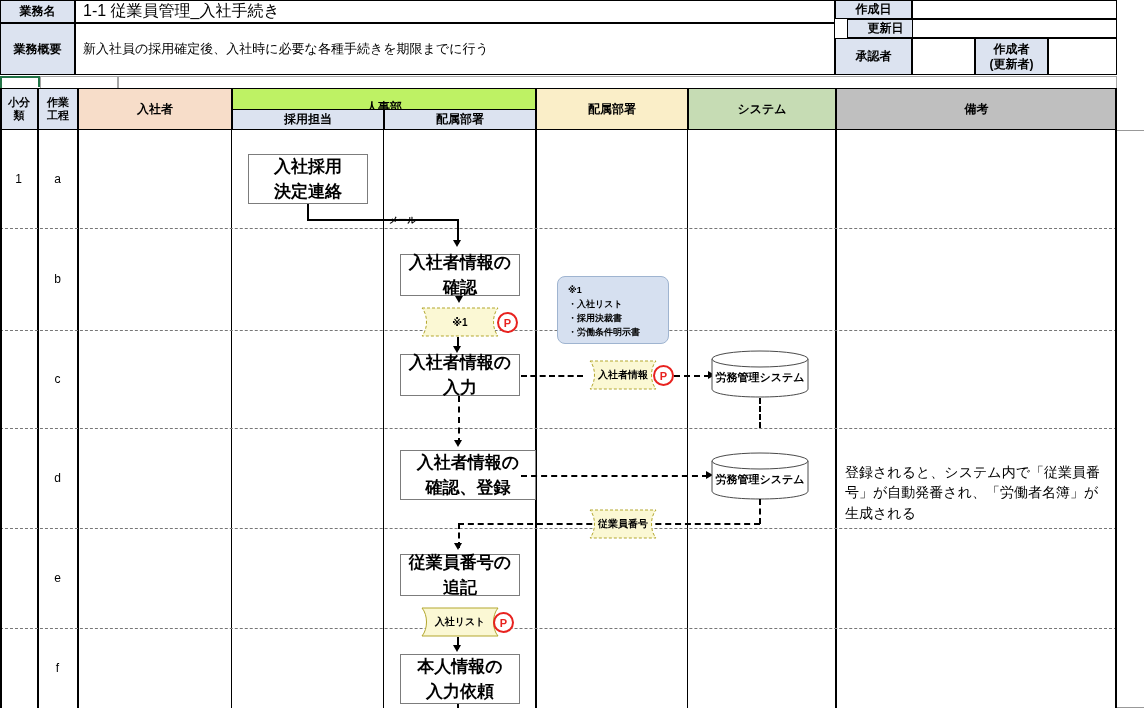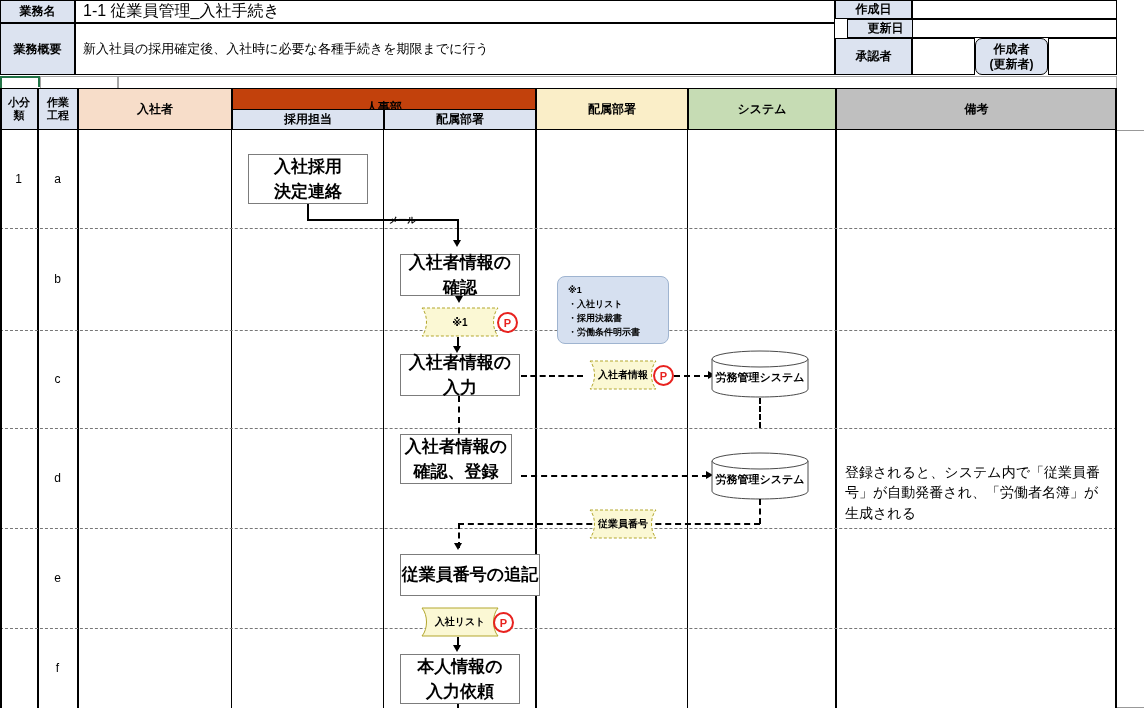--- a/index.html
+++ b/index.html
@@ -185,21 +185,21 @@
     <div class="hdr-cell hdr-value" style="left:75px; top:23px; width:760px; height:52px; font-size:13px;">新入社員の採用確定後、入社時に必要な各種手続きを期限までに行う</div>
 
     <div class="hdr-cell hdr-label" style="left:835px; top:0; width:77px; height:19px;">作成日</div>
     <div class="hdr-cell hdr-value" style="left:912px; top:0; width:205px; height:19px;"></div>
 
     <div class="hdr-cell hdr-label" style="left:835px; top:19px; width:77px; height:19px;margin-left:12px;">更新日</div>
     <div class="hdr-cell hdr-value" style="left:912px; top:19px; width:205px; height:19px;"></div>
 
     <div class="hdr-cell hdr-label" style="left:835px; top:38px; width:77px; height:37px;">承認者</div>
     <div class="hdr-cell hdr-value" style="left:912px; top:38px; width:63px; height:37px;"></div>
-    <div class="hdr-cell hdr-label hdr-two-line" style="left:975px; top:38px; width:73px; height:37px;border-radius:7px;">
+    <div class="hdr-cell hdr-label hdr-two-line" style="left:975px; top:38px; width:73px; height:37px;">
       <span>作成者</span>
       <span>(更新者)</span>
     </div>
     <div class="hdr-cell hdr-value" style="left:1048px; top:38px; width:69px; height:37px;"></div>
   </div>
 
   <div class="selcell" style="left:0; top:76px; width:40px; height:14px;"></div>
   <div class="selhandle" style="left:36px; top:87px;"></div>
   <div class="hdr-cell" style="position:absolute; left:40px; top:76px; width:78px; height:14px; border:1px solid #a6a6a6;"></div>
   <div class="hdr-cell" style="position:absolute; left:118px; top:76px; width:999px; height:14px; border:1px solid #a6a6a6;"></div>
@@ -209,21 +209,21 @@
     <div class="colhead ch-small" style="left:0; top:0; width:38px; height:42px; background:#dce3f0;">
       <span>小分</span>
       <span>類</span>
     </div>
     <div class="colhead ch-small" style="left:38px; top:0; width:40px; height:42px; background:#dce3f0;">
       <span>作業</span>
       <span>工程</span>
     </div>
     <div class="colhead" style="left:78px; top:0; width:154px; height:42px; background:#f7ddc9;">入社者</div>
 
-    <div class="colhead" style="left:232px; top:0; width:304px; height:38px; background:#c2410c;">人事部</div>
+    <div class="colhead" style="left:232px; top:0; width:304px; height:38px; background:#bef264;">人事部</div>
     <div class="colhead" style="left:232px; top:21px; width:152px; height:21px; background:#dce3f0;">採用担当</div>
     <div class="colhead" style="left:384px; top:21px; width:152px; height:21px; background:#dce3f0;">配属部署</div>
 
     <div class="colhead" style="left:536px; top:0; width:152px; height:42px; background:#faeec8;">配属部署</div>
     <div class="colhead" style="left:688px; top:0; width:148px; height:42px; background:#c6dcb4;">システム</div>
     <div class="colhead" style="left:836px; top:0; width:281px; height:42px; background:#bfbfbf;">備考</div>
 
     <div class="vline thick" style="left:37px; top:42px; height:578px;"></div>
     <div class="vline thick" style="left:77px; top:42px; height:578px;"></div>
     <div class="vline" style="left:231px; top:42px; height:578px;"></div>
@@ -298,21 +298,21 @@
         <path d="M1,9 L1,39 C1,44 23,47 49,47 C75,47 97,44 97,39 L97,9 Z" fill="#ffffff" stroke="#4a4a4a" stroke-width="1"></path>
         <ellipse cx="49" cy="9" rx="48" ry="8" fill="#ffffff" stroke="#4a4a4a" stroke-width="1"></ellipse>
       </svg>
       <span style="margin-top:6px;">労務管理システム</span>
     </div>
     <div class="ln-dash-v" style="left:759px; top:310px; height:30px;"></div>
 
     <div class="ln-dash-v" style="left:458px; top:308px; height:48px;"></div>
     <div class="arrow-down" style="left:454px; top:352px;"></div>
 
-    <div class="proc" style="left:400px; top:346px; width:112px; height:50px;">
+    <div class="proc" style="left:400px; top:362px; width:136px; height:50px;">
       <span>入社者情報の</span>
       <span>確認、登録</span>
     </div>
 
     <div class="ln-dash-h" style="left:521px; top:387px; width:187px;"></div>
     <div class="arrow-right" style="left:706px; top:383px;"></div>
 
     <div class="db" style="left:711px; top:364px; width:98px; height:48px;">
       <svg width="98" height="48" viewBox="0 0 98 48">
         <path d="M1,9 L1,39 C1,44 23,47 49,47 C75,47 97,44 97,39 L97,9 Z" fill="#ffffff" stroke="#4a4a4a" stroke-width="1"></path>
@@ -329,21 +329,21 @@
         <path d="M9,1 L75,1 C69,8 69,22 75,29 L9,29 C15,22 15,8 9,1 Z" fill="#fbf8d4" stroke="#b3a72e" stroke-width="1" stroke-dasharray="3,2"></path>
       </svg>
       <span>従業員番号</span>
     </div>
 
     <div class="remark" style="left:845px; top:374px; width:262px;">登録されると、システム内で「従業員番号」が自動発番され、「労働者名簿」が生成される</div>
 
     <div class="ln-dash-v" style="left:458px; top:435px; height:25px;"></div>
     <div class="arrow-down" style="left:454px; top:455px;"></div>
 
-    <div class="proc" style="left:400px; top:466px; width:140px; height:42px;">従業員番号の追記</div>
+    <div class="proc" style="left:400px; top:466px; width:120px; height:42px;">従業員番号の追記</div>
 
     <div class="doc" style="left:412px; top:519px; width:96px; height:30px;">
       <svg width="96" height="30" viewBox="0 0 96 30">
         <path d="M10,1 L86,1 C80,8 80,22 86,29 L10,29 C16,22 16,8 10,1 Z" fill="#fbf8d4" stroke="#b3a72e" stroke-width="1"></path>
       </svg>
       <span>入社リスト</span>
     </div>
     <div class="pmark" style="left:493px; top:524px;">P</div>
 
     <div class="ln-solid" style="left:457px; top:549px; width:2px; height:12px;"></div>

